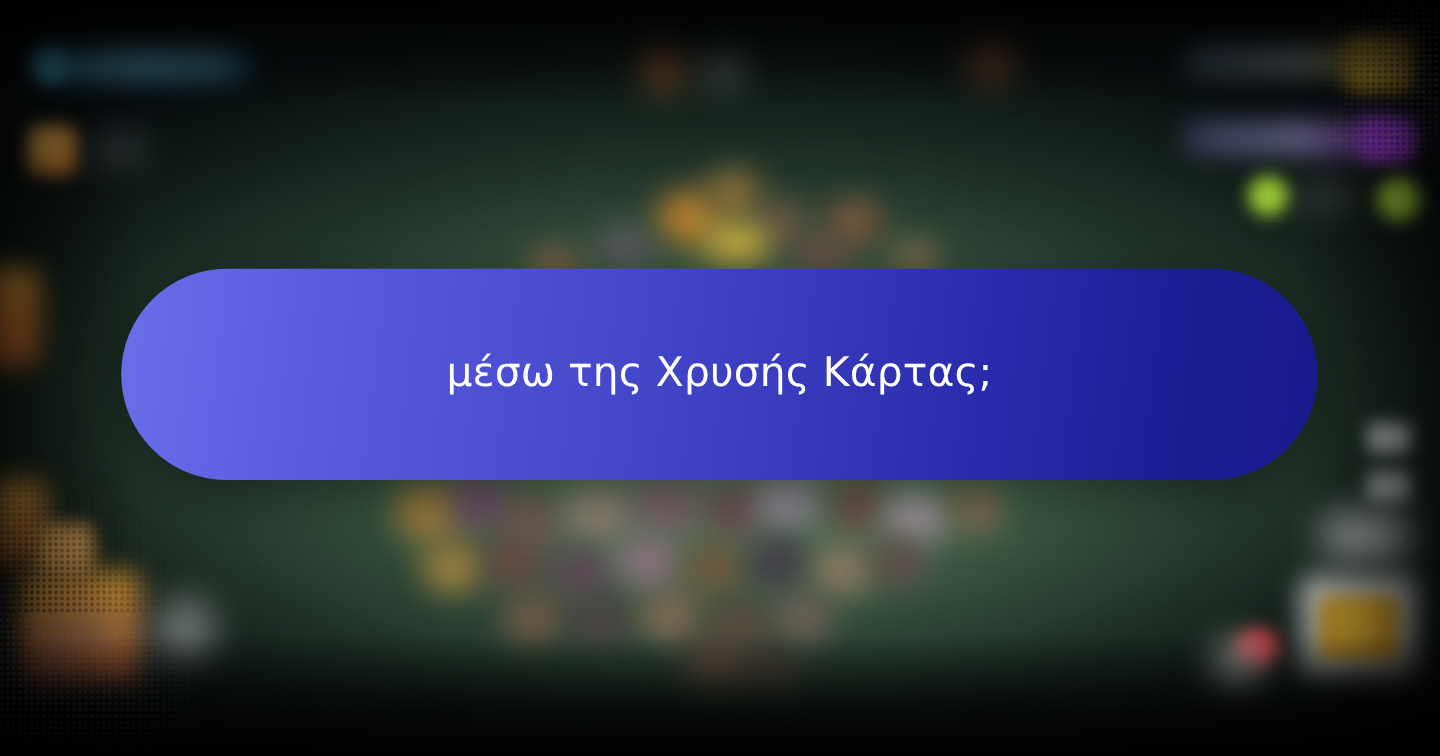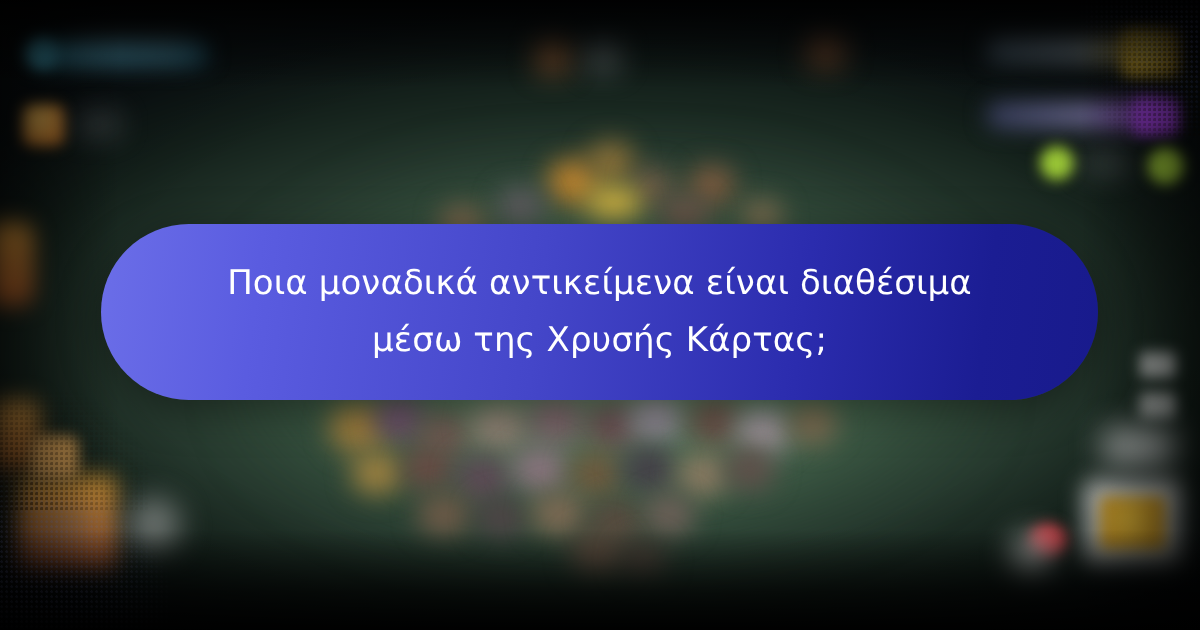--- a/index.html
+++ b/index.html
@@ -233,18 +233,17 @@
 
   <div class="halftone ht-tr"></div>
   <div class="halftone ht-tr2"></div>
   <div class="halftone ht-bl"></div>
   <div class="halftone ht-bl2"></div>
 
   <div class="vignette"></div>
 
   <div class="title-pill">
     <div class="title-text">
-      <span class="title-line">Ποια μοναδικά αντικείμενα είναι διαθέσιμα</span>
       <span class="title-line">μέσω της Χρυσής Κάρτας;</span>
     </div>
   </div>
 
 </div>
 
 </body></html>

